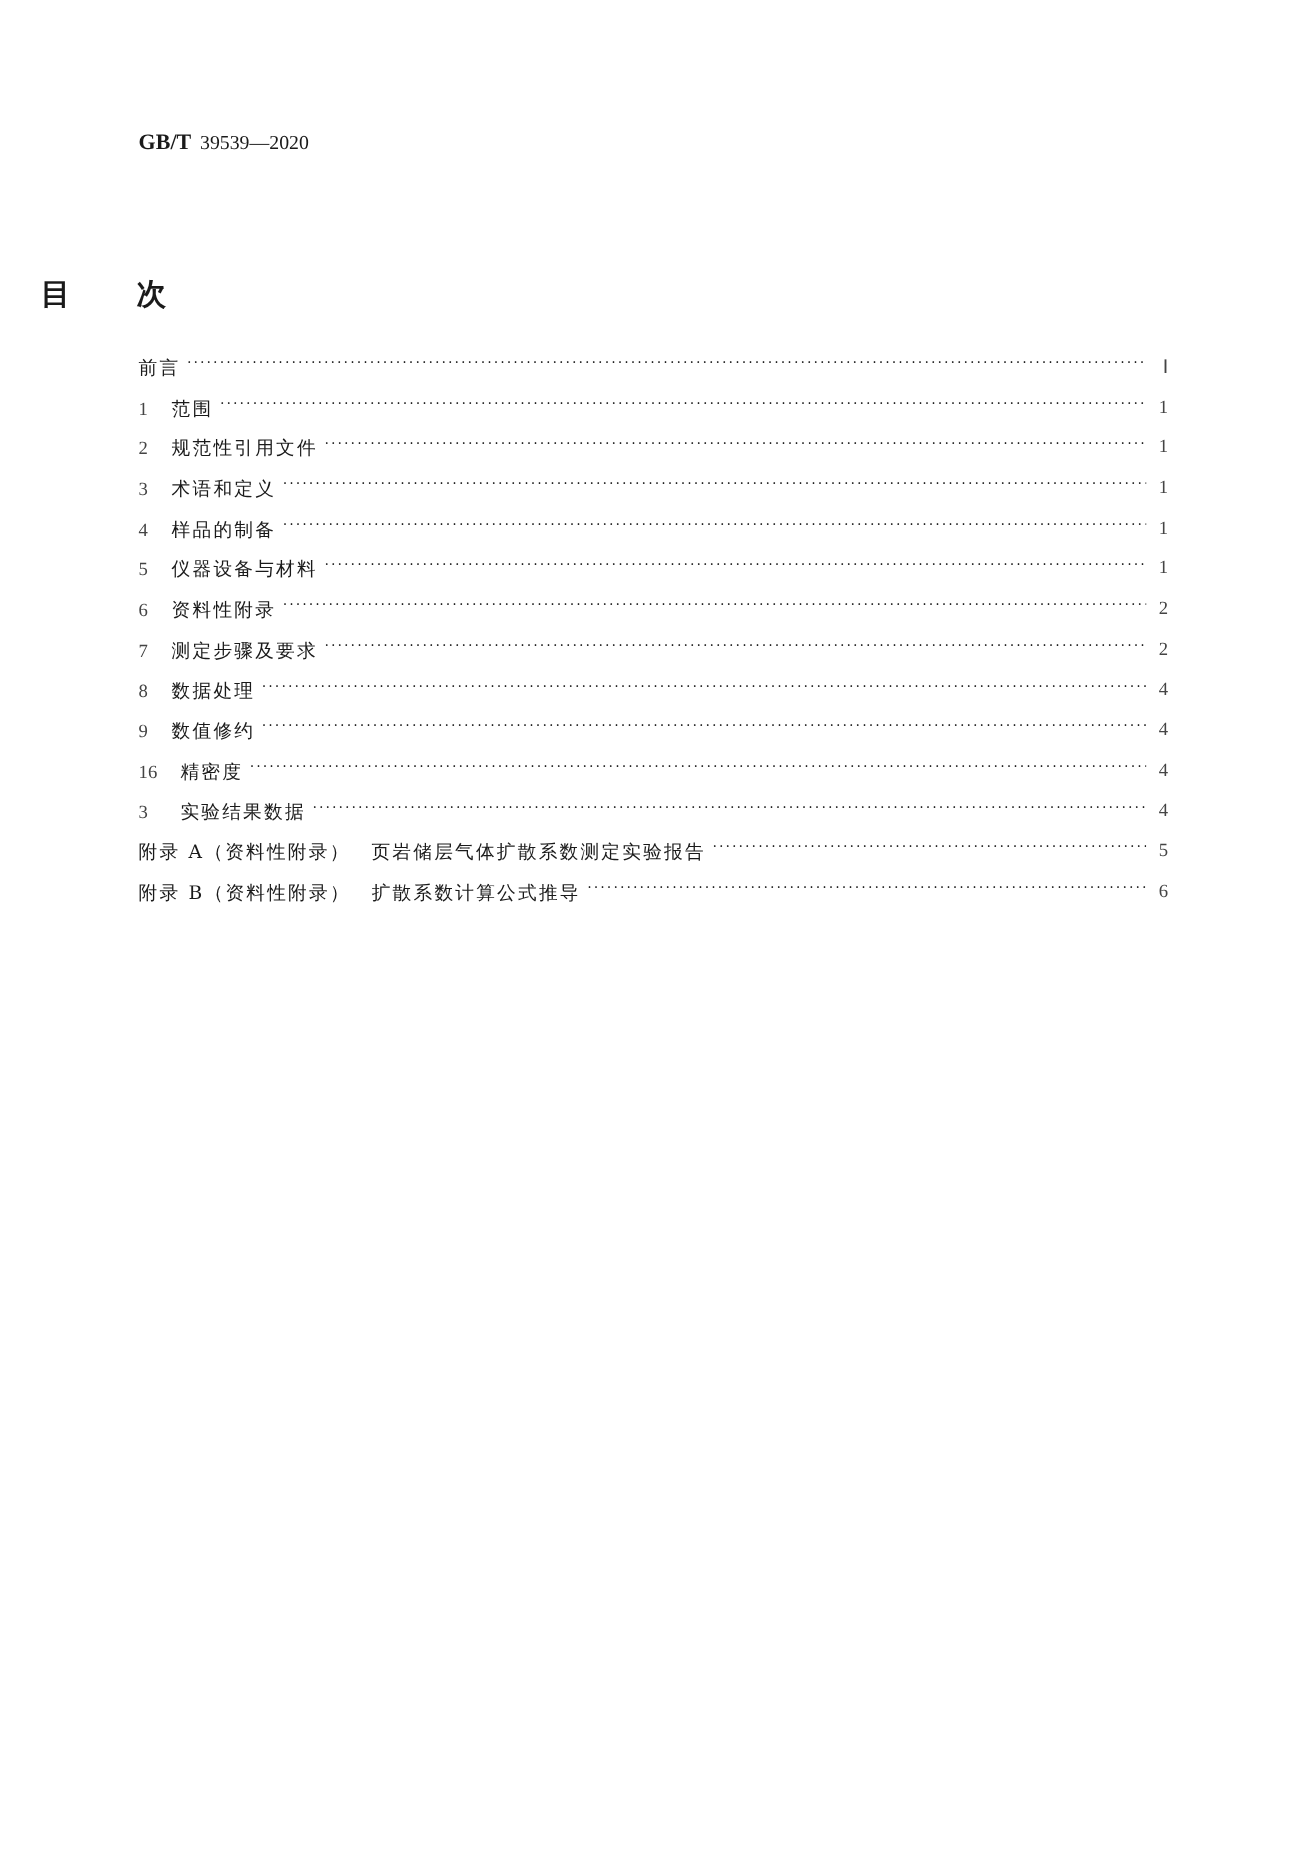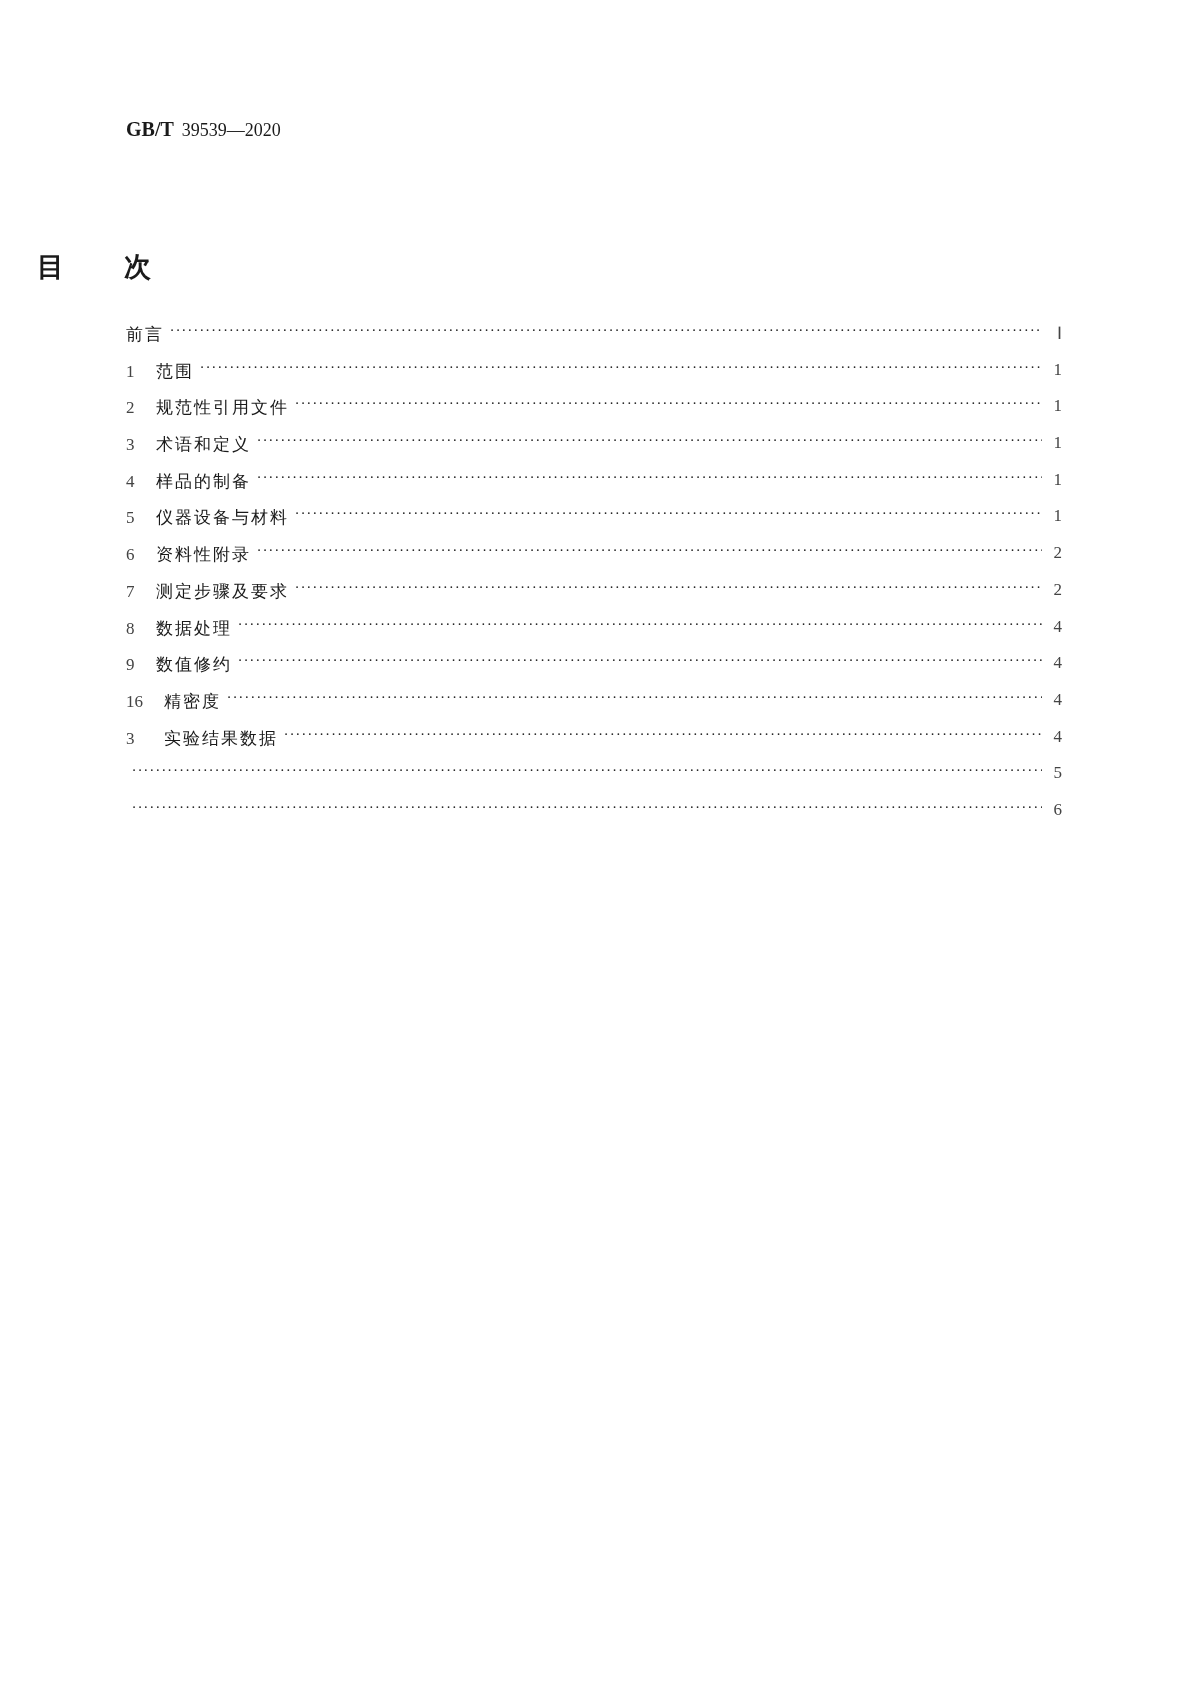--- a/index.html
+++ b/index.html
@@ -79,20 +79,22 @@
       <span class="label"><span class="no" style="width: 38px;">16</span><span>精密度</span></span>
       <span class="dots">········································································································································································································</span>
       <span class="page">4</span>
     </div>
     <div class="row">
       <span class="label"><span class="no" style="width: 38px;">3</span><span>实验结果数据</span></span>
       <span class="dots">········································································································································································································</span>
       <span class="page">4</span>
     </div>
     <div class="row">
+      <span class="label"><span>附录 A（资料性附录）　页岩储层气体扩散系数测定实验报告</span></span>
       <span class="dots">········································································································································································································</span>
       <span class="page">5</span>
     </div>
     <div class="row">
+      <span class="label"><span>附录 B（资料性附录）　扩散系数计算公式推导</span></span>
       <span class="dots">········································································································································································································</span>
       <span class="page">6</span>
     </div>
   </div>
 
 </body></html>

